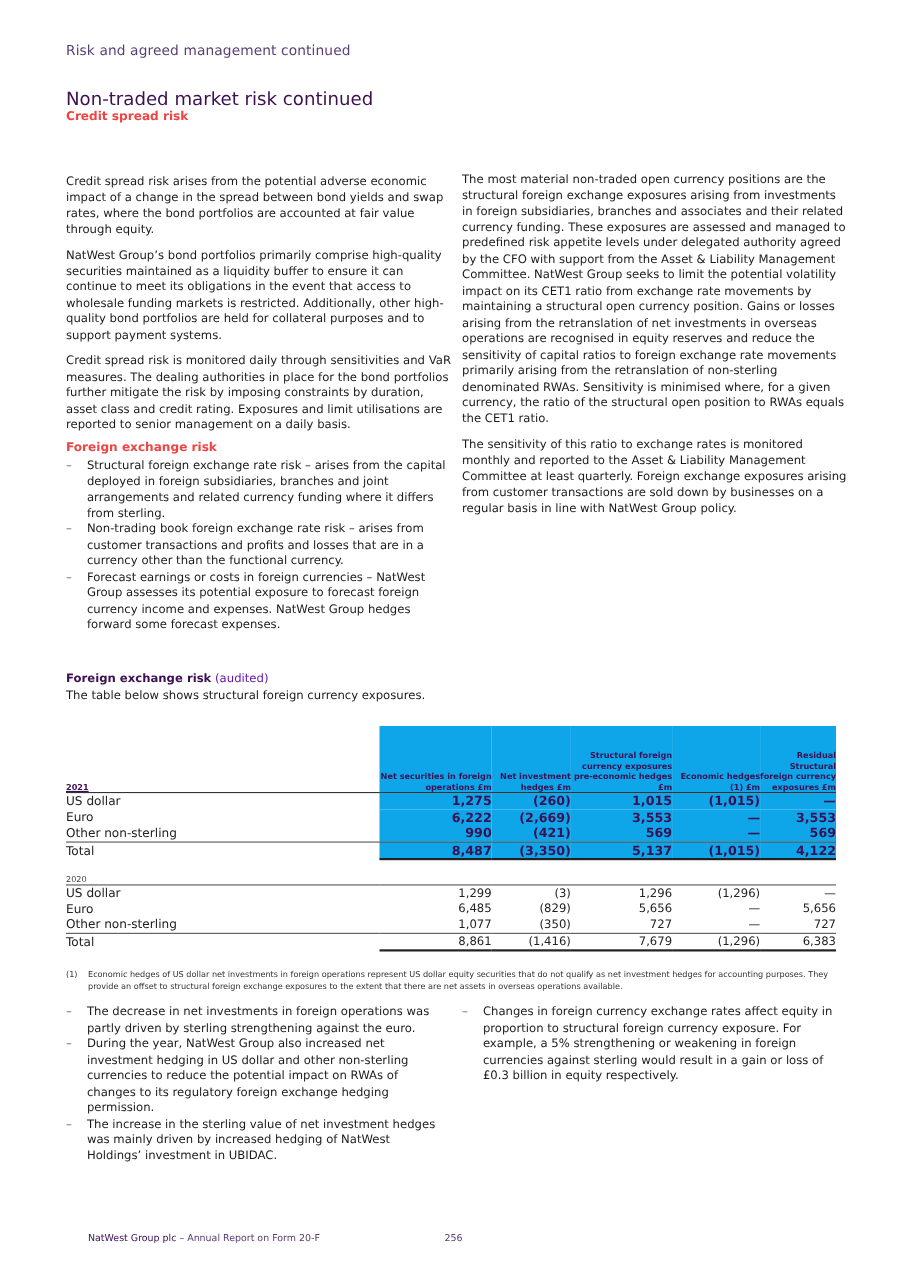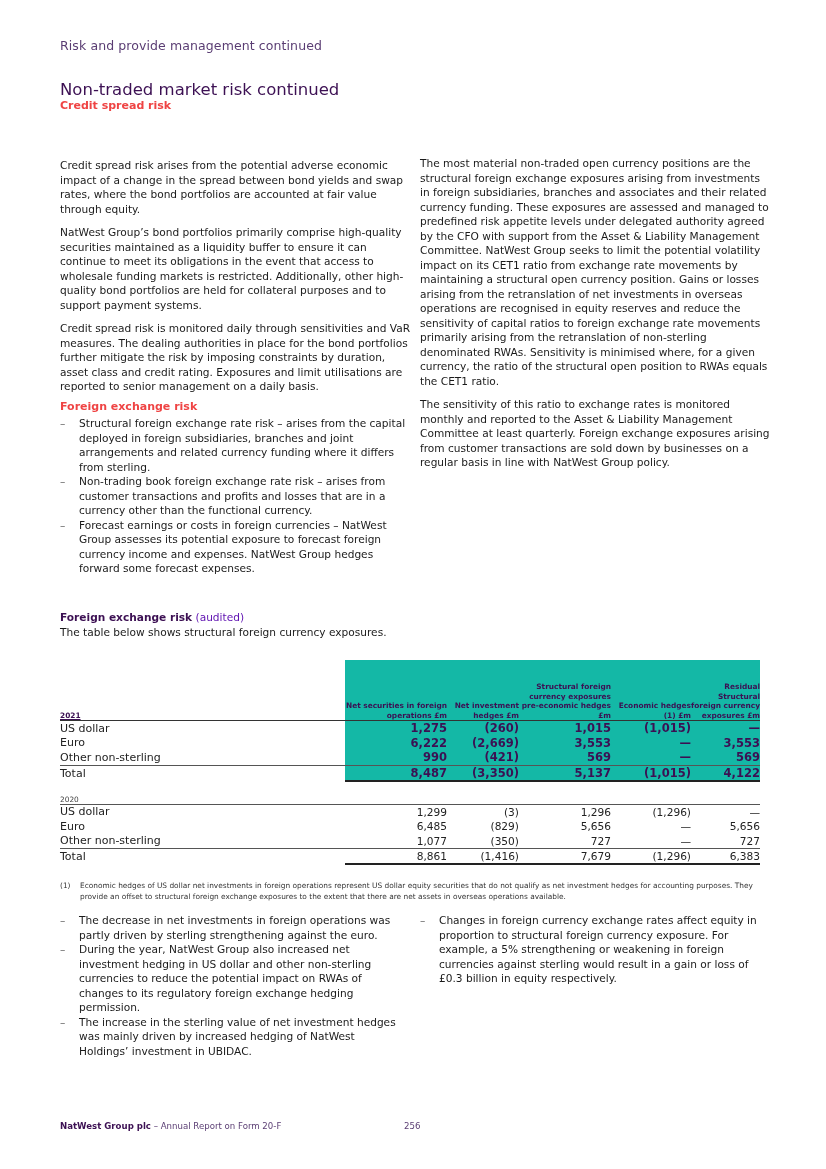--- a/index.html
+++ b/index.html
@@ -12,44 +12,44 @@
   .col-left { left: 60px; top: 122px; width: 352px; }
   .col-right { left: 420px; top: 122px; width: 352px; }
   ul.dash { list-style: none; padding: 0; margin: 0; }
   ul.dash li { position: relative; padding-left: 19px; }
   ul.dash li::before { content: "\2013"; position: absolute; left: 0; color: #666; }
   .sub-head { position: absolute; left: 60px; top: 610px; font-size: 10.6px; line-height: 15px; }
   .sub-head .bold { font-weight: bold; color: #3c1053; }
   .sub-head .aud { color: #5e10b1; }
   table.fx { position: absolute; left: 60px; top: 660px; width: 700px; border-collapse: collapse; font-size: 10.6px; }
   table.fx td, table.fx th { padding: 0; }
-  .shade { background: #14b8a6; }
+  .shade { background: #0ea5e9; }
   th.hd { font-size: 7.4px; line-height: 9.4px; color: #3c1053; font-weight: bold; text-align: right; vertical-align: bottom; padding: 0 2px 1px 0; }
   th.yr { text-align: left; font-size: 7.4px; color: #3c1053; font-weight: bold; vertical-align: bottom; text-decoration: underline; }
   tr.hdrow th { border-bottom: 1.3px solid #333; height: 60px; }
   td.lbl { text-align: left; font-size: 11px; color: #222; height: 14.5px; }
   td.num { text-align: right; padding-right: 2px; }
   tr.y21 td.num { font-weight: bold; color: #3c1053; font-size: 11.5px; }
   tr.tot td { border-top: 1px solid #555; }
   tr.tot td.num { border-bottom: 2px solid #222; }
   tr.spacer td { height: 8px; }
   tr.yr20 td { font-size: 7.4px; color: #444; height: 14px; vertical-align: bottom; border-bottom: 1px solid #555; }
   tr.y20 td.num { color: #222; font-size: 10.6px; }
   .foot-note { position: absolute; left: 60px; top: 880px; width: 712px; font-size: 7.4px; line-height: 11px; color: #333; display: flex; }
   .foot-note .mk { width: 20px; flex: none; }
   .bottom-left { position: absolute; left: 60px; top: 913px; width: 340px; font-size: 10.6px; line-height: 14.5px; }
   .bottom-right { position: absolute; left: 420px; top: 913px; width: 352px; font-size: 10.6px; line-height: 14.5px; }
   .footer { position: absolute; left: 60px; top: 1121px; font-size: 8.6px; color: #5a3d73; }
-  .footer .brand { font-weight: bold; color: #3c1053; }
+  .footer .brand { font-weight: normal; color: #3c1053; margin-left: 20px; }
   .page-no { position: absolute; left: 404px; top: 1121px; font-size: 8.6px; color: #5a3d73; }
 </style>
 </head>
 <body>
 
-<div class="running-head">Risk and provide management continued</div>
+<div class="running-head">Risk and agreed management continued</div>
 
 <div class="h1">
   <div>Non-traded market risk continued</div>
   <h2 class="h2">Credit spread risk</h2>
 </div>
 
 <div class="col col-left" style="top:124px;">
   <p>Credit spread risk arises from the potential adverse economic impact of a change in the spread between bond yields and swap rates, where the bond portfolios are accounted at fair value through equity.</p>
   <p>NatWest Group’s bond portfolios primarily comprise high-quality securities maintained as a liquidity buffer to ensure it can continue to meet its obligations in the event that access to wholesale funding markets is restricted. Additionally, other high-quality bond portfolios are held for collateral purposes and to support payment systems.</p>
   <p style="margin-bottom:6px;">Credit spread risk is monitored daily through sensitivities and VaR measures. The dealing authorities in place for the bond portfolios further mitigate the risk by imposing constraints by duration, asset class and credit rating. Exposures and limit utilisations are reported to senior management on a daily basis.</p>

